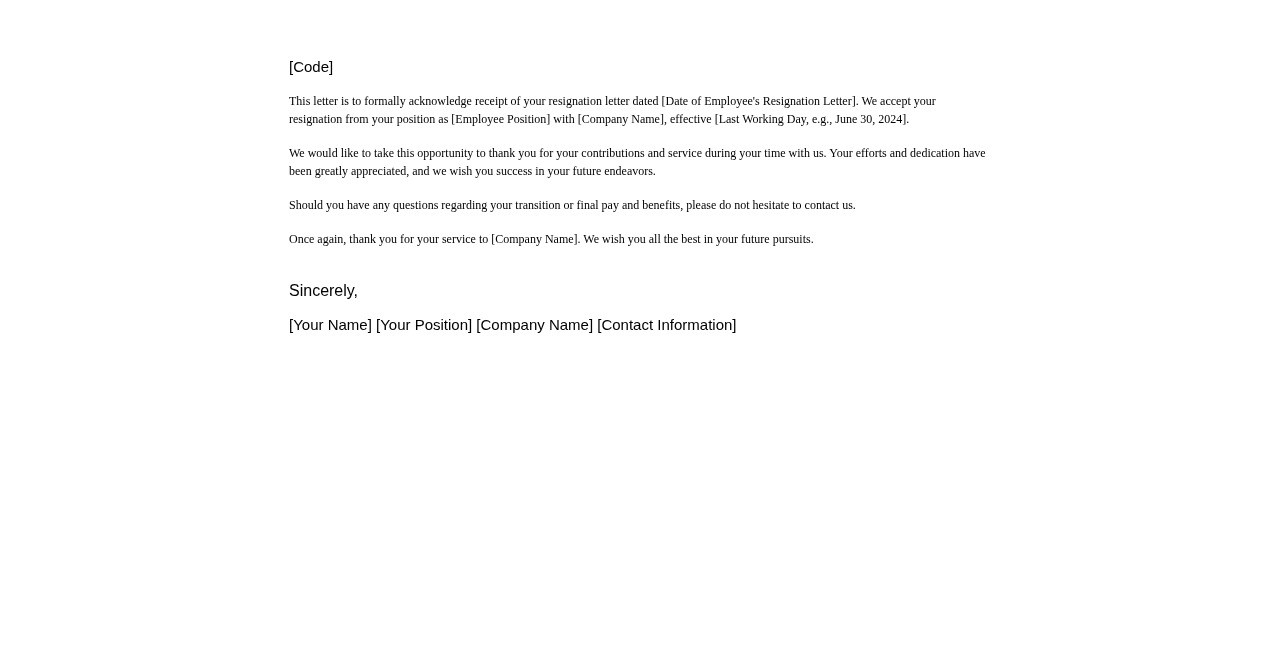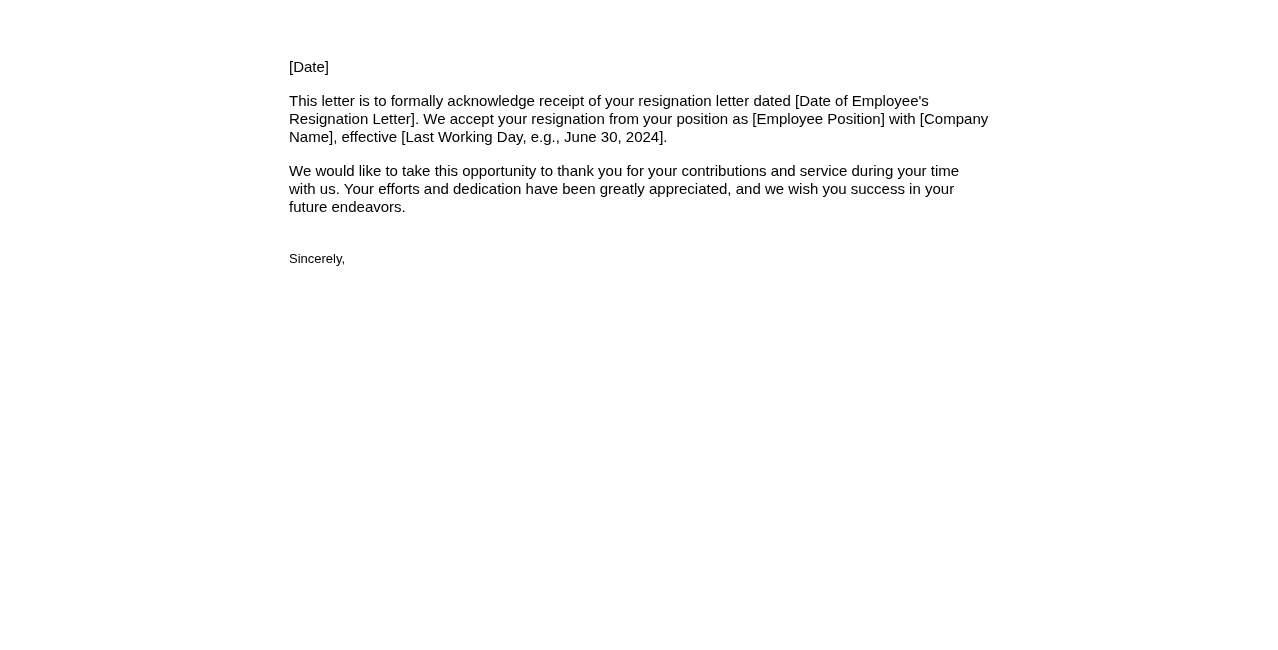--- a/index.html
+++ b/index.html
@@ -29,58 +29,67 @@
   .block {
     font-size: 15px;
     line-height: 18px;
     margin: 0 0 16px 0;
     white-space: normal;
   }
   .block .line {
     display: block;
   }
   .para {
-    font-size: 15px;
+    font-size: 12px;
     line-height: 18px;
     margin: 12px 0 16px 0;
     width: 700px;
     text-align: left;
+    font-family: Liberation Serif, serif;
   }
   .spacer {
     height: 18px;
   }
   .sign-off {
-    font-size: 13px;
+    font-size: 16px;
     line-height: 18px;
     margin: 0 0 16px 0;
   }
   .closing-block {
     font-size: 15px;
     line-height: 18px;
     margin: 0;
   }
 </style>
 </head>
 <body>
 
 <div class="page">
   <div class="letter">
 
     <div class="block">
-      <span class="line">[Date]</span>
+      <span class="line">[Code]</span>
     </div>
 
     <div class="block">
     </div>
 
 
     <p class="para">This letter is to formally acknowledge receipt of your resignation letter dated [Date of Employee's Resignation Letter]. We accept your resignation from your position as [Employee Position] with [Company Name], effective [Last Working Day, e.g., June 30, 2024].</p>
     <p class="para">We would like to take this opportunity to thank you for your contributions and service during your time with us. Your efforts and dedication have been greatly appreciated, and we wish you success in your future endeavors.</p>
+    <p class="para">Should you have any questions regarding your transition or final pay and benefits, please do not hesitate to contact us.</p>
+    <p class="para">Once again, thank you for your service to [Company Name]. We wish you all the best in your future pursuits.</p>
 
     <div class="spacer"></div>
 
     <div class="sign-off">
       <span class="line">Sincerely,</span>
     </div>
 
+    <div class="closing-block">
+      <span class="line">[Your Name]</span>
+      <span class="line">[Your Position]</span>
+      <span class="line">[Company Name]</span>
+      <span class="line">[Contact Information]</span>
+    </div>
 
   </div>
 </div>
 
 </body></html>

